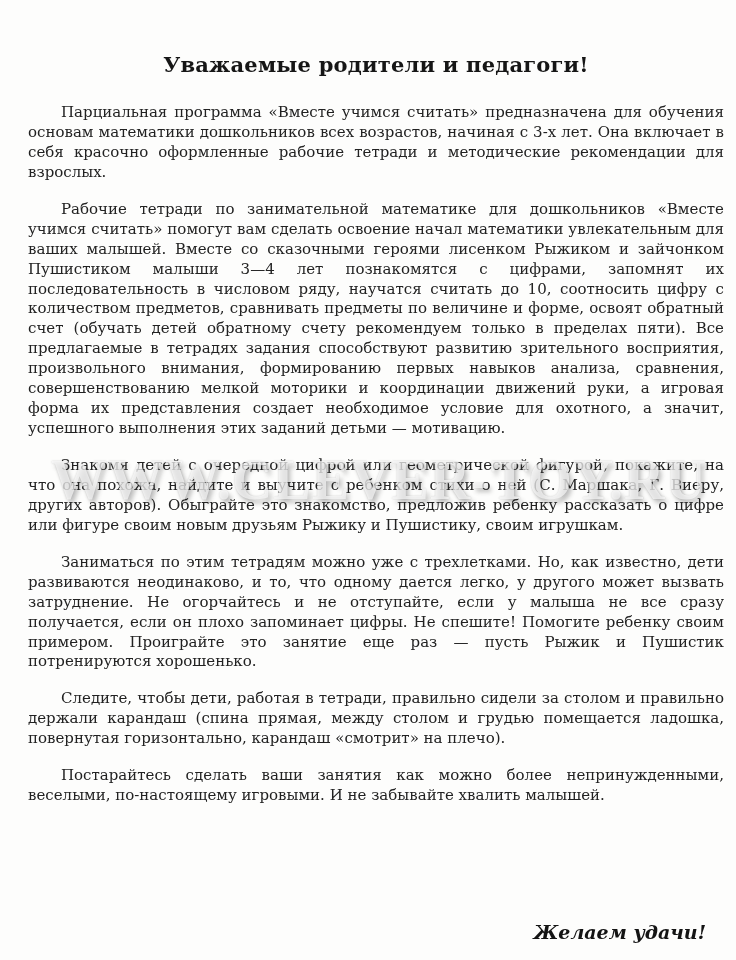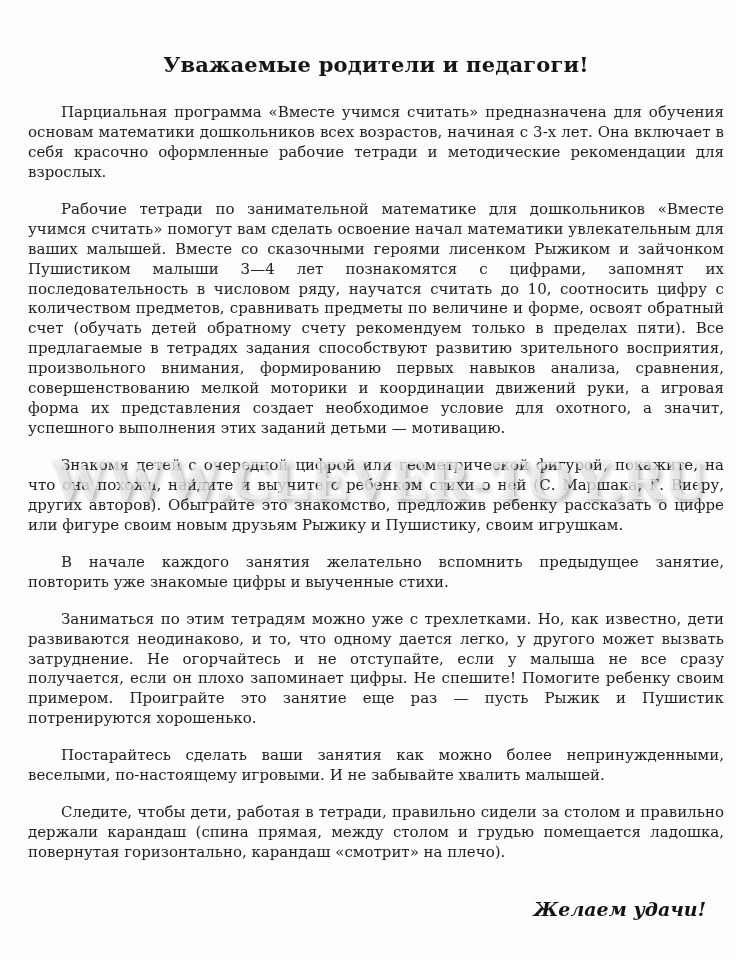--- a/index.html
+++ b/index.html
@@ -31,21 +31,21 @@
   .body-paragraph {
     margin: 17px 0 11px 0;
     text-indent: 33px;
     text-align: justify;
     font-size: 15px;
     line-height: 1.33;
     color: #222;
   }
   .signoff {
     position: absolute;
-    top: 898px;
+    top: 921px;
     right: 30px;
     font-size: 19px;
     font-weight: bold;
     font-style: italic;
     color: #141414;
     z-index: 2;
   }
   .watermark {
     position: absolute;
     top: 448px;
@@ -69,25 +69,24 @@
 
 <div class="page">
   <h1 class="page-title">Уважаемые родители и педагоги!</h1>
 
   <p class="body-paragraph">Парциальная программа «Вместе учимся считать» предназначена для обучения основам математики дошкольников всех возрастов, начиная с 3-х лет. Она включает в себя красочно оформленные рабочие тетради и методические рекомендации для взрослых.</p>
 
   <p class="body-paragraph">Рабочие тетради по занимательной математике для дошкольников «Вместе учимся считать» помогут вам сделать освоение начал математики увлекательным для ваших малышей. Вместе со сказочными героями лисенком Рыжиком и зайчонком Пушистиком малыши 3—4 лет познакомятся с цифрами, запомнят их последовательность в числовом ряду, научатся считать до 10, соотносить цифру с количеством предметов, сравнивать предметы по величине и форме, освоят обратный счет (обучать детей обратному счету рекомендуем только в пределах пяти). Все предлагаемые в тетрадях задания способствуют развитию зрительного восприятия, произвольного внимания, формированию первых навыков анализа, сравнения, совершенствованию мелкой моторики и координации движений руки, а игровая форма их представления создает необходимое условие для охотного, а значит, успешного выполнения этих заданий детьми — мотивацию.</p>
 
   <p class="body-paragraph">Знакомя детей с очередной цифрой или геометрической фигурой, покажите, на что она похожа, найдите и выучите с ребенком стихи о ней (С. Маршака, Г. Виеру, других авторов). Обыграйте это знакомство, предложив ребенку рассказать о цифре или фигуре своим новым друзьям Рыжику и Пушистику, своим игрушкам.</p>
 
-  <p class="body-paragraph">В начале каждого занятия желательно вспомнить предыдущее занятие, повторить уже знакомые цифры и выученные стихи.</p>
 
   <p class="body-paragraph">Заниматься по этим тетрадям можно уже с трехлетками. Но, как известно, дети развиваются неодинаково, и то, что одному дается легко, у другого может вызвать затруднение. Не огорчайтесь и не отступайте, если у малыша не все сразу получается, если он плохо запоминает цифры. Не спешите! Помогите ребенку своим примером. Проиграйте это занятие еще раз — пусть Рыжик и Пушистик потренируются хорошенько.</p>
 
 
+  <p class="body-paragraph">Следите, чтобы дети, работая в тетради, правильно сидели за столом и правильно держали карандаш (спина прямая, между столом и грудью помещается ладошка, повернутая горизонтально, карандаш «смотрит» на плечо).</p>
+
   <p class="body-paragraph">Постарайтесь сделать ваши занятия как можно более непринужденными, веселыми, по-настоящему игровыми. И не забывайте хвалить малышей.</p>
-
-  <p class="body-paragraph">Следите, чтобы дети, работая в тетради, правильно сидели за столом и правильно держали карандаш (спина прямая, между столом и грудью помещается ладошка, повернутая горизонтально, карандаш «смотрит» на плечо).</p>
 </div>
 
 <div class="watermark">WWW.CLEVER-TOY.RU</div>
 
 <div class="signoff">Желаем удачи!</div>
 
 </body></html>

